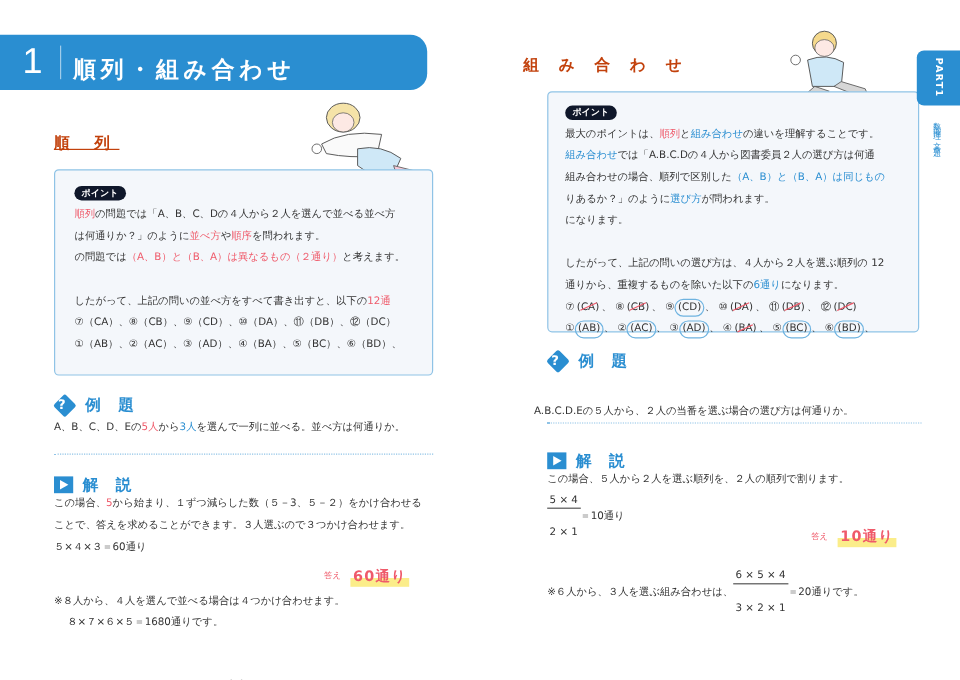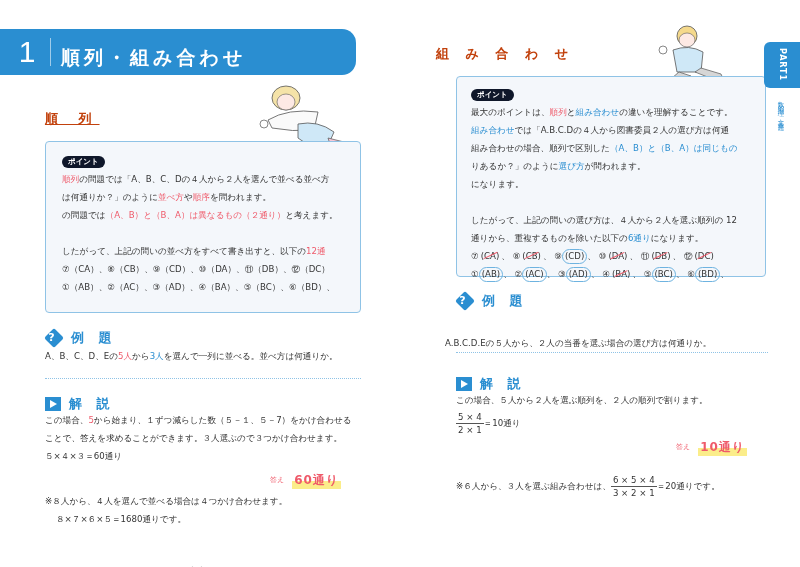--- a/index.html
+++ b/index.html
@@ -46,21 +46,21 @@
   .body-text { position: absolute; font-size: 8.6px; line-height: 18px; color: #333; }
   .dotted { position: absolute; height: 0; border-top: 1.5px dotted #8fc3e6; }
 
   .answer { position: absolute; display: flex; align-items: flex-end; }
   .answer-label { color: #ef5a6a; font-size: 7px; margin-right: 8px; margin-bottom: 4px; }
   .answer-value { color: #ef5a6a; font-size: 12px; font-weight: bold; background: linear-gradient(transparent 55%, #fbed8a 55%); padding: 0 2px; letter-spacing: 1px; }
 
   .page-num { position: absolute; font-size: 7px; color: #333; text-align: center; width: 30px; margin-top: 26px; }
   .page-num::after { content: ""; display: block; width: 12px; height: 1.5px; background: #8fc3e6; margin: 2px auto 0; }
 
-  .frac { display: inline-flex; flex-direction: column; align-items: center; vertical-align: middle; line-height: 12px; }
+  .frac { display: inline-flex; flex-direction: column; align-items: center; vertical-align: middle; line-height: 12px; gap: 14px; }
   .frac .num { border-bottom: 1px solid #555; padding: 0 2px; }
   .frac .den { padding: 0 2px; }
 
   
   .combo { display: inline-block; padding: 0 2px; }
   .combo.keep { border: 1.2px solid #6eb3e0; border-radius: 9px; line-height: 13px; }
   .combo.strike { position: relative; }
   .combo.strike::after { content: ""; position: absolute; left: 4px; right: 4px; top: 8px; border-top: 1px solid #ef5a6a; transform: rotate(-25deg); }
 
   
@@ -113,21 +113,21 @@
     <span>A、B、C、D、Eの</span><span class="red">5人</span><span>から</span><span class="blue">3人</span><span>を選んで一列に並べる。並べ方は何通りか。</span>
   </div>
 
   <div class="dotted" style="left:45px; top:378px; width:316px;"></div>
 
   <div class="subhead" style="left:45px; top:395px;">
     <span class="play-icon"></span>
     <span>解 説</span>
   </div>
   <div class="body-text" style="left:45px; top:411px; width:330px;">
-    <div><span>この場合、</span><span class="red">5</span><span>から始まり、１ずつ減らした数（５－１、５－7）をかけ合わせる</span></div>
+    <div><span>この場合、</span><span class="red">5</span><span>から始まり、１ずつ減らした数（５－3、５－２）をかけ合わせる</span></div>
     <div>ことで、答えを求めることができます。３人選ぶので３つかけ合わせます。</div>
     <div>５×４×３＝60通り</div>
   </div>
 
   <div class="answer" style="left:270px; top:472px;">
     <span class="answer-label">答え</span>
     <span class="answer-value">60通り</span>
   </div>
 
   <div class="body-text" style="left:45px; top:492px; width:330px;">

